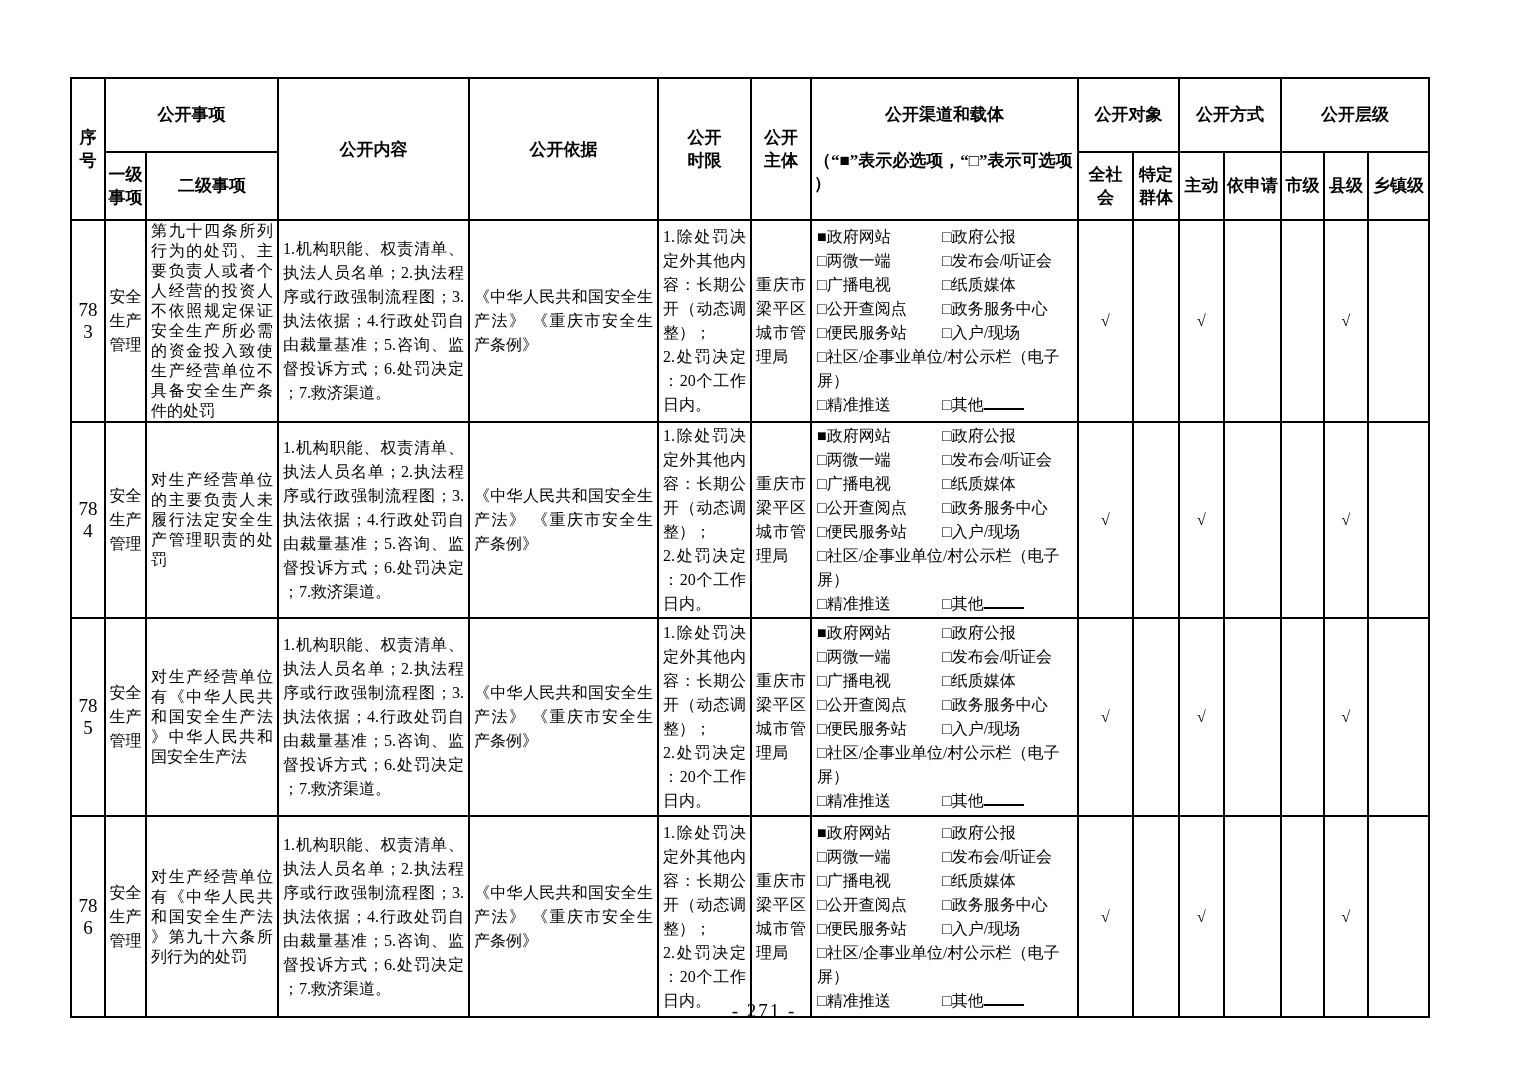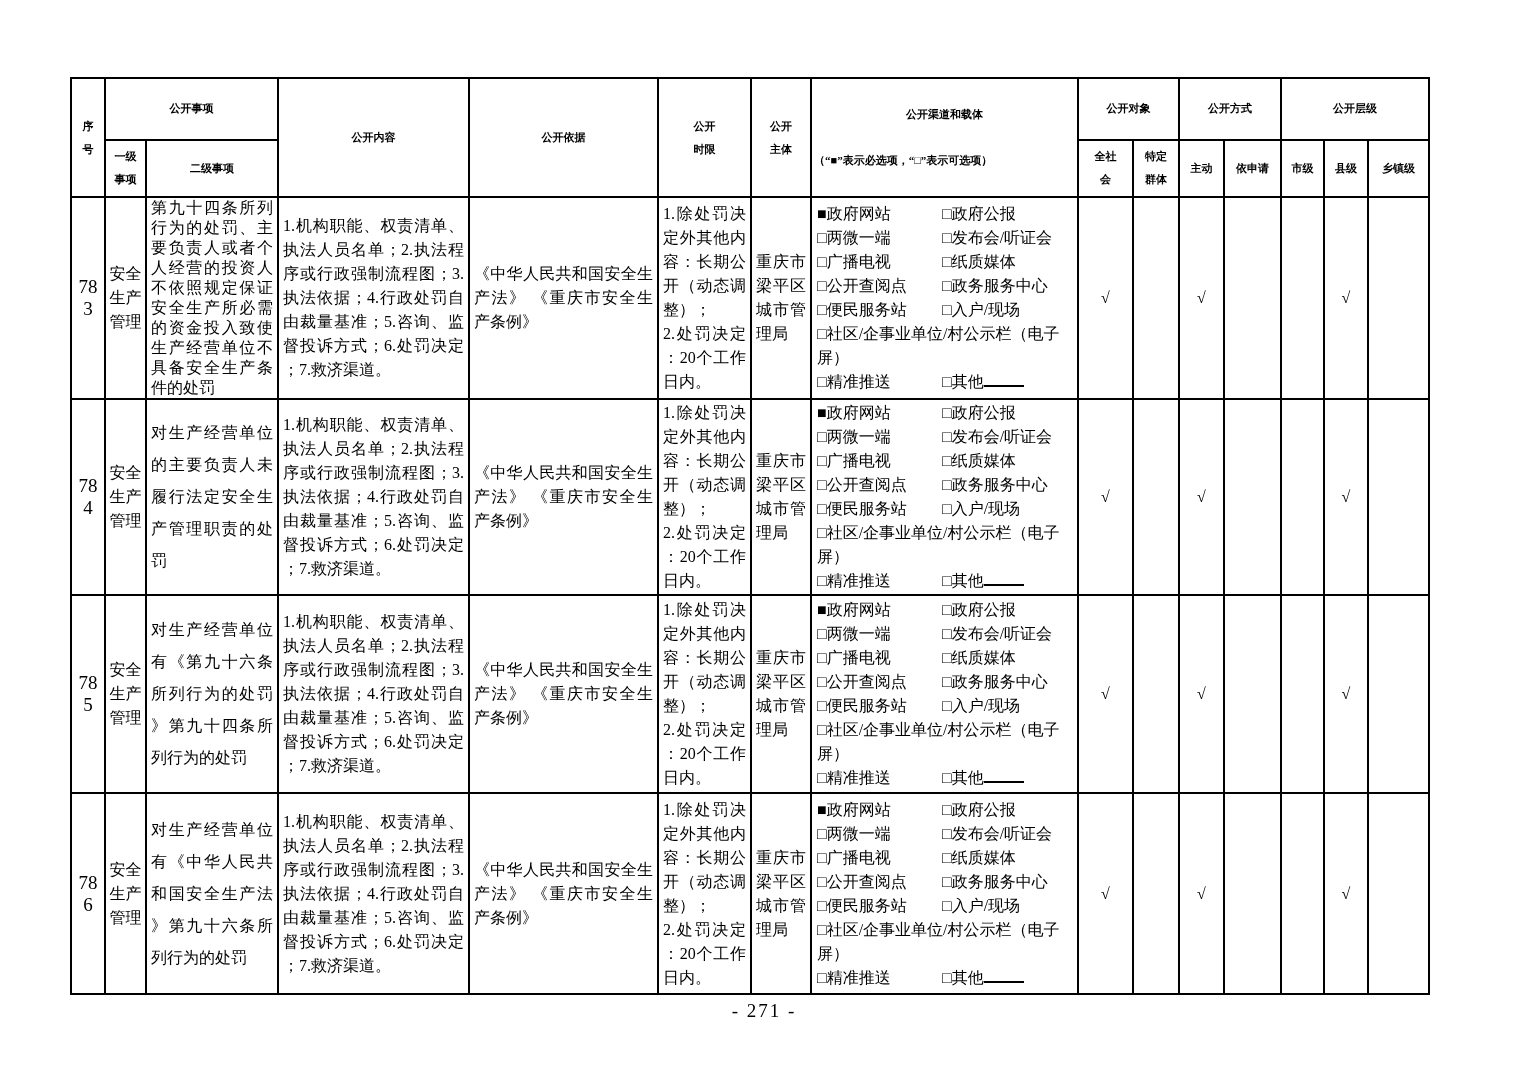--- a/index.html
+++ b/index.html
@@ -18,21 +18,21 @@
     width:1358px;
     font-family:"Liberation Serif","DejaVu Serif",serif;
   }
   table.catalog th, table.catalog td {
     border:2px solid #000;
     vertical-align:middle;
     overflow:hidden;
     word-break:break-all; line-break:anywhere;
   }
   table.catalog th {
-    font-weight:bold; font-size:11px; line-height:23px;
+    font-weight:bold; font-size:17px; line-height:23px;
     text-align:center; white-space:pre-line; padding:1px 2px;
   }
   
   col.w-serial   { width:34px; }
   col.w-level1   { width:41px; }
   col.w-level2   { width:132px; }
   col.w-content  { width:191px; }
   col.w-basis    { width:189px; }
   col.w-time     { width:93px; }
   col.w-subject  { width:60px; }
@@ -51,21 +51,21 @@
   tbody tr:nth-child(2) { height:196px; }
   tbody tr:nth-child(3) { height:198px; }
   tbody tr:nth-child(4) { height:201px; }
 
   .th-channels { text-align:left; padding:2px 6px; }
   .th-channels .ch-title { text-align:center; }
   .th-channels .ch-note  { text-align:left; }
 
   td.c-serial  { text-align:center; font-size:19px; padding:0 2px; }
   td.c-level1  { text-align:center; padding:0 3px; line-height:24px;border-radius:13px; }
-  td.c-level2  { text-align:justify; padding:0 4px; line-height:32px; }
+  td.c-level2  { text-align:justify; padding:0 4px; line-height:20px; }
   tbody tr:nth-child(1) td.c-level2 { line-height:20px; }
   td.c-content { text-align:justify; padding:11px 4px; line-height:24px; }
   td.c-basis   { text-align:justify; padding:0 4px; line-height:24px; }
   td.c-time    { text-align:justify; padding:0 4px; line-height:24px; white-space:pre-wrap; }
   td.c-subject { text-align:justify; padding:0 4px; line-height:24px;margin-left:8px; }
   td.c-channels{ padding:0 5px; }
   td.chk       { text-align:center; font-size:16px; }
 
   .channels .channel-line { line-height:24px; white-space:nowrap; }
   .channels .channel-line.full { white-space:normal; }
@@ -190,21 +190,21 @@
     <td class="chk"></td>
     <td class="chk">√</td>
     <td class="chk"></td>
     <td class="chk"></td>
     <td class="chk">√</td>
     <td class="chk"></td>
   </tr>
           <tr>
     <td class="c-serial">785</td>
     <td class="c-level1">安全生产管理</td>
-    <td class="c-level2">对生产经营单位有《第九十六条所列行为的处罚》第九十四条所列行为的处罚</td>
+    <td class="c-level2">对生产经营单位有《中华人民共和国安全生产法》中华人民共和国安全生产法</td>
     <td class="c-content">1.机构职能、权责清单、执法人员名单；2.执法程序或行政强制流程图；3.执法依据；4.行政处罚自由裁量基准；5.咨询、监督投诉方式；6.处罚决定；7.救济渠道。</td>
     <td class="c-basis">《中华人民共和国安全生产法》 《重庆市安全生产条例》</td>
     <td class="c-time">1.除处罚决定外其他内容：长期公开（动态调整）；
 2.处罚决定：20个工作日内。</td>
     <td class="c-subject">重庆市梁平区城市管理局</td>
     <td class="c-channels">
       <div class="channels">
                 <div class="channel-line"><span class="ch-left">■政府网站</span><span class="ch-right">□政府公报</span></div>
                 <div class="channel-line"><span class="ch-left">□两微一端</span><span class="ch-right">□发布会/听证会</span></div>
                 <div class="channel-line"><span class="ch-left">□广播电视</span><span class="ch-right">□纸质媒体</span></div>

